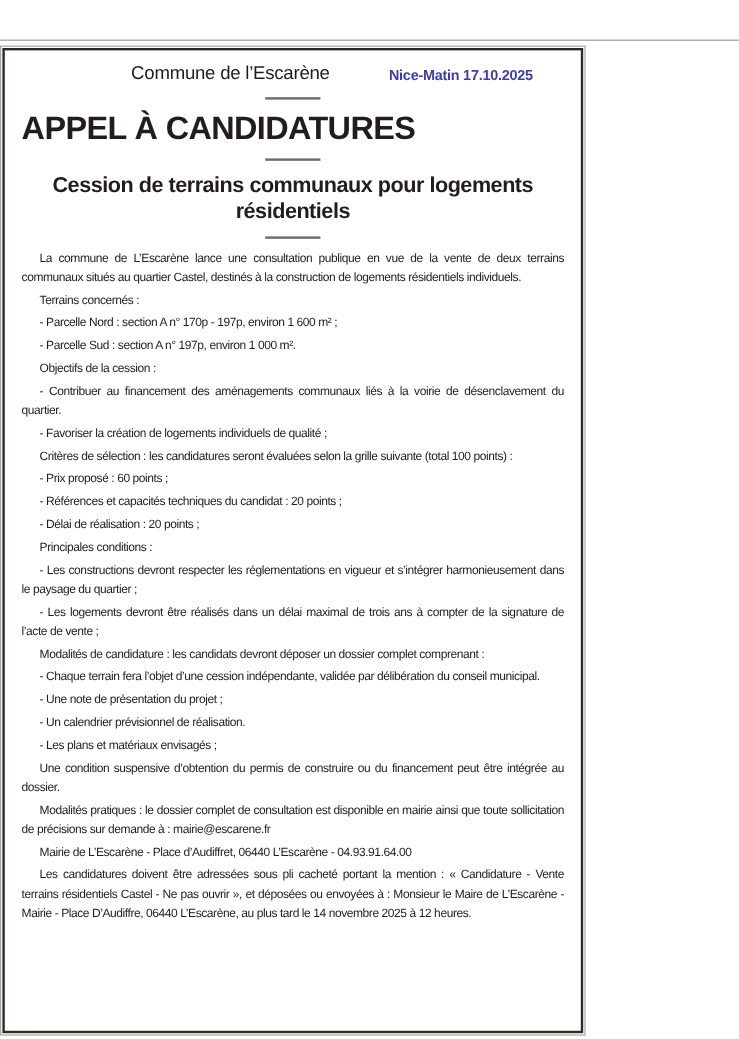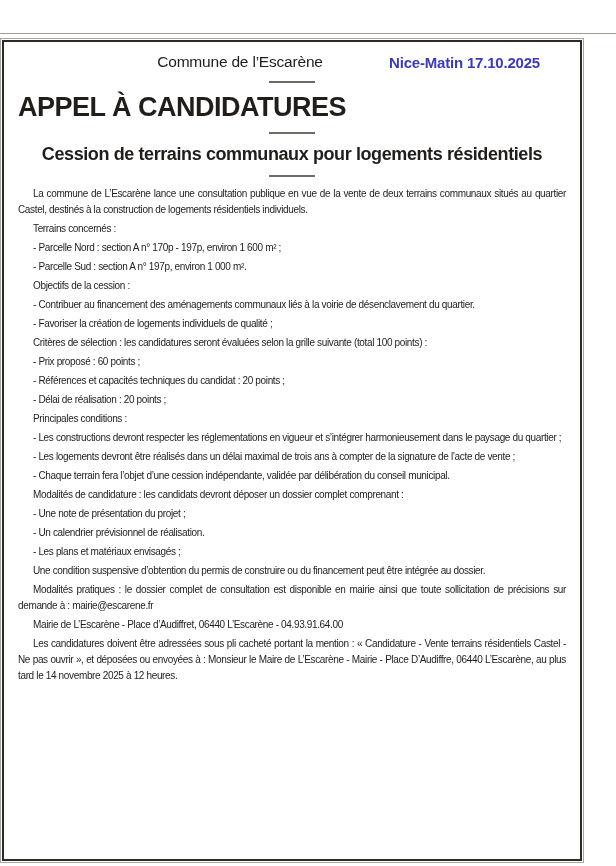--- a/index.html
+++ b/index.html
@@ -25,21 +25,21 @@
     top: 33px;
     left: 0;
     width: 616px;
     height: 1px;
     background: #a19d95;
   }
   .notice {
     position: absolute;
     top: 40px;
     left: 2px;
-    width: 580px;
+    width: 484px;
     height: 821px;
     box-sizing: border-box;
     background: #ffffff;
     border: 2.5px solid #2e2a26;
     outline: 1px solid #aaa69e;
     outline-offset: 1px;
     padding: 11px 14px 8px 14px;
     overflow: hidden;
   }
   .header-row {
@@ -52,21 +52,21 @@
   }
   .commune-name {
     display: inline-block;
     transform: translateX(-52px); 
   }
   .annotation {
     position: absolute;
     right: 26px;
     top: 1px;
     font-weight: bold;
-    font-size: 15px;
+    font-size: 12px;
     letter-spacing: -0.2px;
     color: #3b3bb2;
     white-space: nowrap;
   }
   .section-divider {
     width: 46px;
     height: 2px;
     background: #6f6b66;
     margin: 10px auto 9px auto;
   }
@@ -133,22 +133,22 @@
         <p>Objectifs de la cession&nbsp;:</p>
         <p>- Contribuer au financement des aménagements communaux liés à la voirie de désenclavement du quartier.</p>
         <p>- Favoriser la création de logements individuels de qualité&nbsp;;</p>
         <p>Critères de sélection&nbsp;: les candidatures seront évaluées selon la grille suivante (total 100 points)&nbsp;:</p>
         <p>- Prix proposé&nbsp;: 60 points&nbsp;;</p>
         <p>- Références et capacités techniques du candidat&nbsp;: 20 points&nbsp;;</p>
         <p>- Délai de réalisation&nbsp;: 20 points&nbsp;;</p>
         <p>Principales conditions&nbsp;:</p>
         <p>- Les constructions devront respecter les réglementations en vigueur et s’intégrer harmonieusement dans le paysage du quartier&nbsp;;</p>
         <p>- Les logements devront être réalisés dans un délai maximal de trois ans à compter de la signature de l’acte de vente&nbsp;;</p>
+        <p>Modalités de candidature&nbsp;: les candidats devront déposer un dossier complet comprenant&nbsp;:</p>
         <p>- Chaque terrain fera l’objet d’une cession indépendante, validée par délibération du conseil municipal.</p>
-        <p>Modalités de candidature&nbsp;: les candidats devront déposer un dossier complet comprenant&nbsp;:</p>
         <p>- Une note de présentation du projet&nbsp;;</p>
         <p>- Un calendrier prévisionnel de réalisation.</p>
         <p>- Les plans et matériaux envisagés&nbsp;;</p>
         <p>Une condition suspensive d’obtention du permis de construire ou du financement peut être intégrée au dossier.</p>
         <p>Modalités pratiques&nbsp;: le dossier complet de consultation est disponible en mairie ainsi que toute sollicitation de précisions sur demande à&nbsp;: mairie@escarene.fr</p>
         <p>Mairie de L’Escarène - Place d’Audiffret, 06440 L’Escarène - 04.93.91.64.00</p>
         <p>Les candidatures doivent être adressées sous pli cacheté portant la mention&nbsp;: «&nbsp;Candidature - Vente terrains résidentiels Castel - Ne pas ouvrir&nbsp;», et déposées ou envoyées à&nbsp;: Monsieur le Maire de L’Escarène - Mairie - Place D’Audiffre, 06440 L’Escarène, au plus tard le 14 novembre 2025 à 12 heures.</p>
       </div>
 
   </div>

